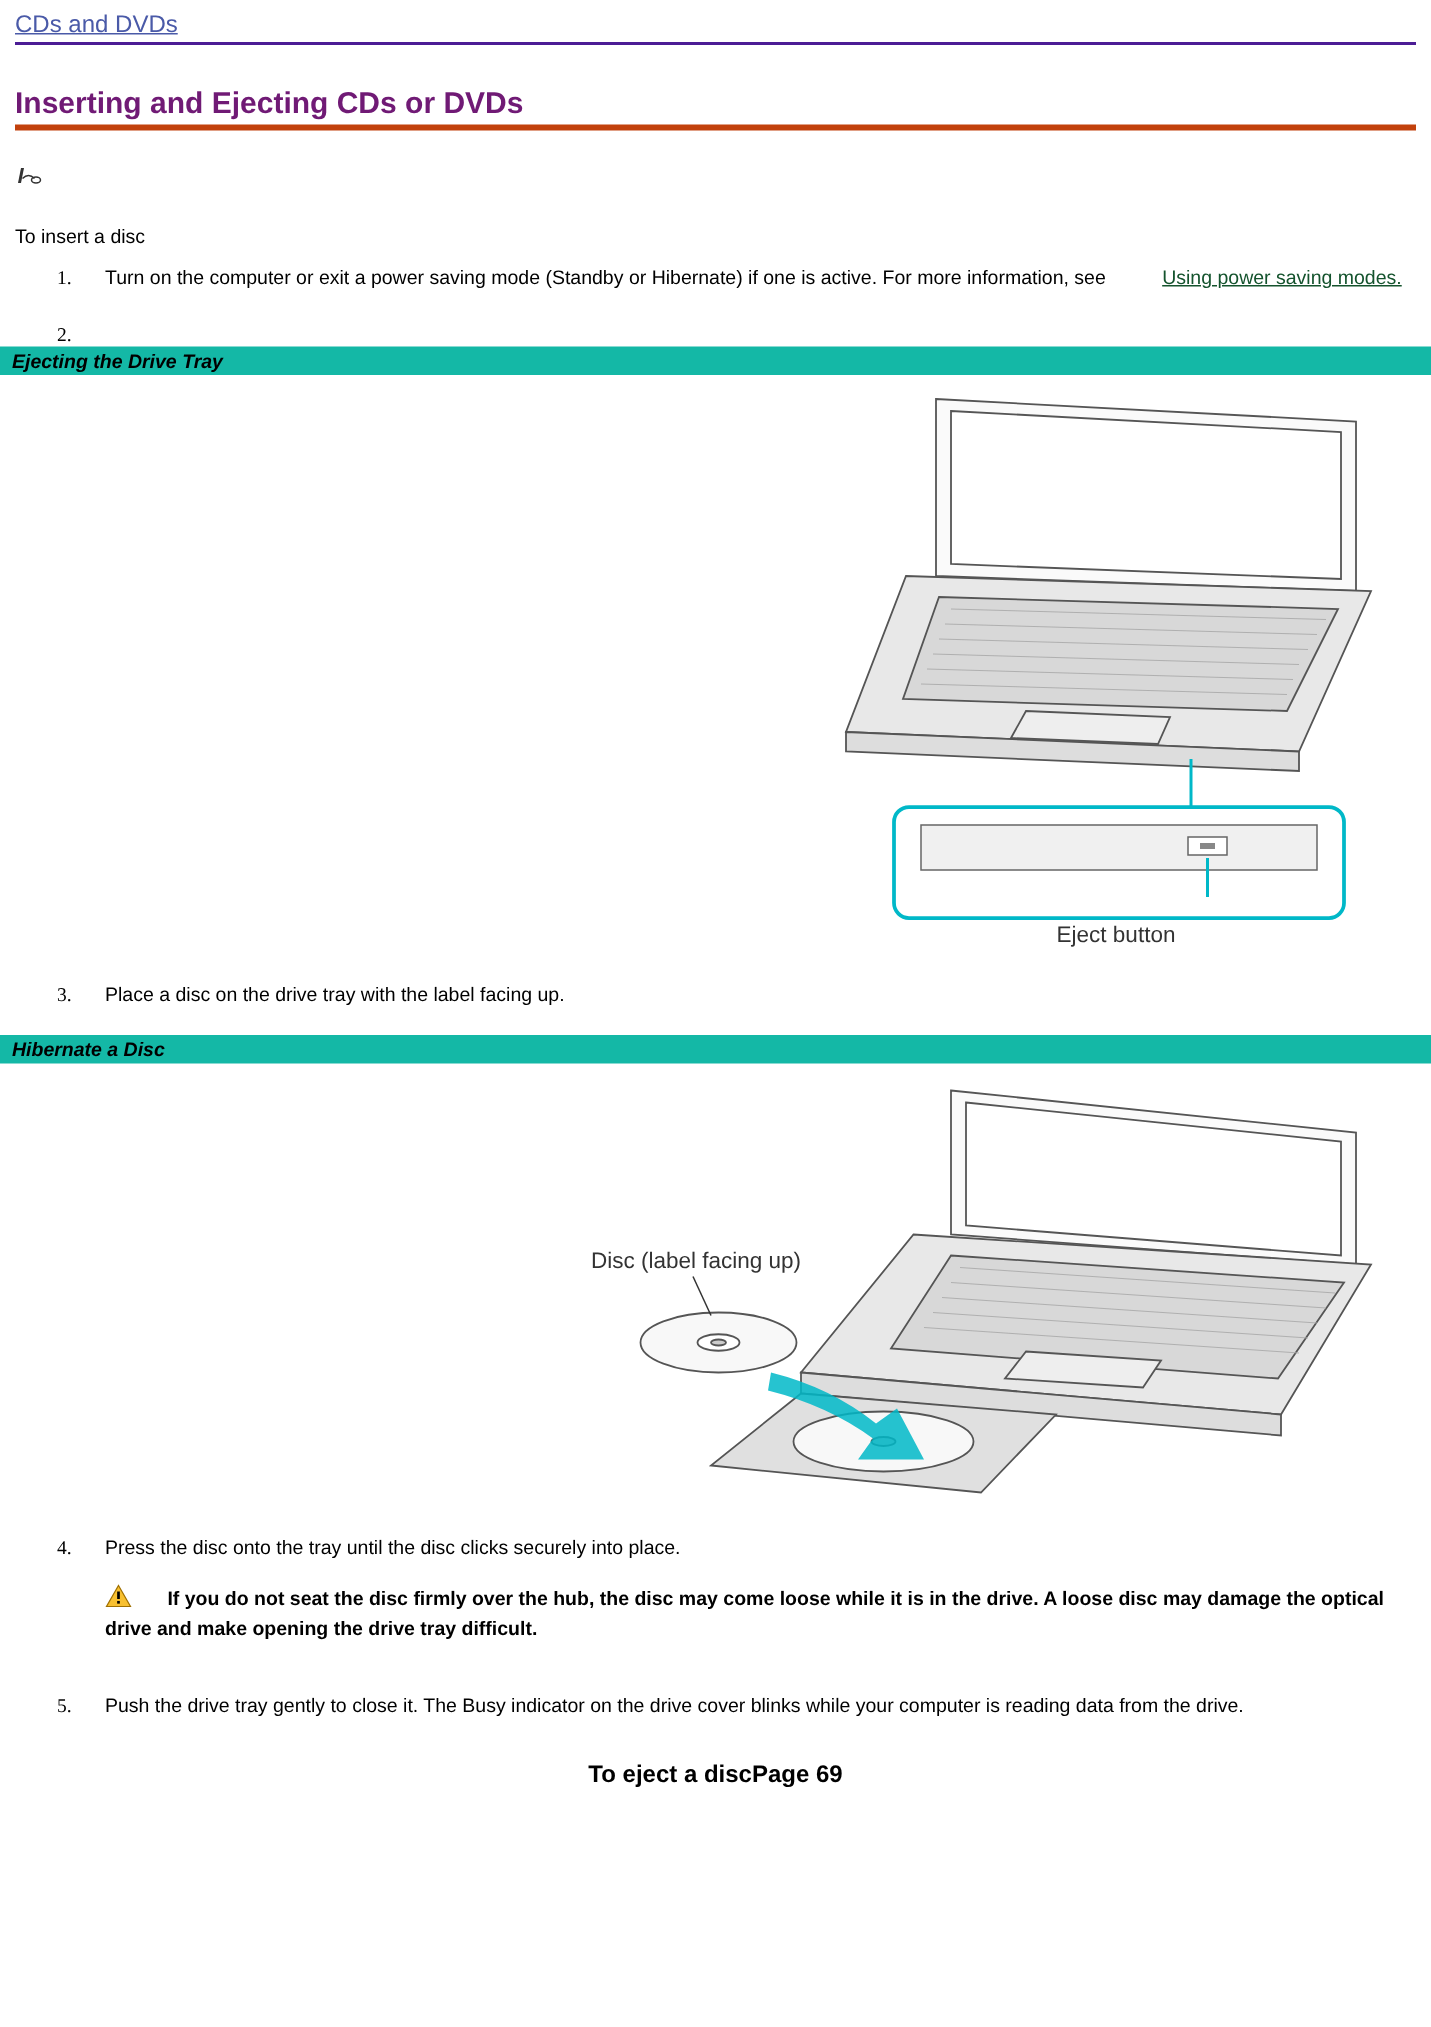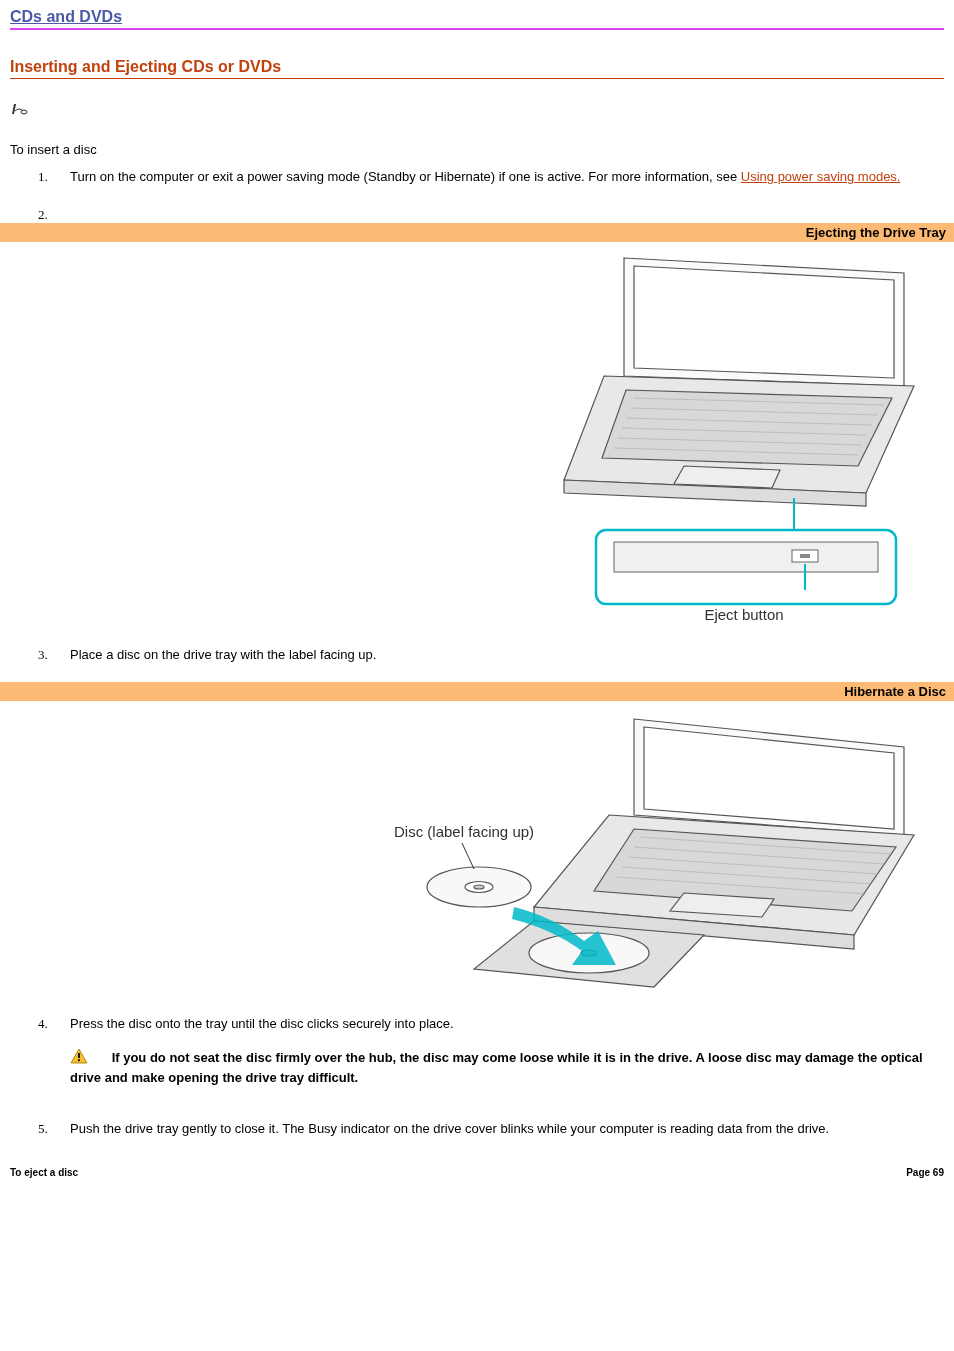--- a/index.html
+++ b/index.html
@@ -6,32 +6,32 @@
     font-family: Verdana, Geneva, sans-serif;
     font-size: 13px;
     color: #000;
     margin: 0;
     padding: 8px 10px;
     width: 954px;
     box-sizing: border-box;
   }
   .page-header {
     font-size: 16px;
-    font-weight: bold;
+    font-weight: normal;
     color: #4a5aa8;
     text-decoration: underline;
-    border-bottom: 2px solid #d946ef;
+    border-bottom: 2px solid #4c1d95;
     padding-bottom: 2px;
     margin-bottom: 28px;
   }
   .section-title {
-    font-size: 16px;
-    font-weight: bold;
-    color: #c2410c;
-    border-bottom: 1px solid #c2410c;
+    font-size: 20px;
+    font-weight: bold;
+    color: #701a75;
+    border-bottom: 4px solid #c2410c;
     padding-bottom: 2px;
     margin-bottom: 22px;
   }
   .note-block {
     margin: 0 0 20px 0;
     line-height: 1.4;
   }
   .note-icon {
     display: inline-block;
     vertical-align: -2px;
@@ -53,30 +53,31 @@
     line-height: 1.5;
   }
   ol.steps > li .num {
     position: absolute;
     left: 0;
     top: 0;
     font-family: "Times New Roman", serif;
     font-size: 13px;
   }
   a.inline-link {
-    color: #c2410c;
+    color: #14532d;
     text-decoration: underline;
+    margin-left: 34px;
   }
   .figure-caption {
-    background: #fdba74;
+    background: #14b8a6;
+    font-style: italic;
     font-weight: bold;
     font-size: 13px;
     padding: 2px 8px;
     margin: 0 -10px 0 -10px;
-    text-align: right;
   }
   .figure-wrap {
     text-align: right;
     margin: 6px 0 14px 0;
   }
   .sub-note {
     margin: 14px 0 4px 0;
     line-height: 1.4;
   }
   .warn-block {
@@ -84,23 +85,23 @@
     font-weight: bold;
     line-height: 1.4;
   }
   .warn-icon {
     display: inline-block;
     vertical-align: -2px;
     margin-right: 20px;
   }
   .footer {
     display: flex;
-    justify-content: space-between;
-    font-weight: bold;
-    font-size: 10px;
+    justify-content: center;
+    font-weight: bold;
+    font-size: 16px;
     margin-top: 10px;
   }
   
   .callout-text { font-family: Arial, sans-serif; font-size: 15px; fill:#333; }
 </style>
 </head>
 <body>
 
 <div class="page-header">CDs and DVDs</div>
 

